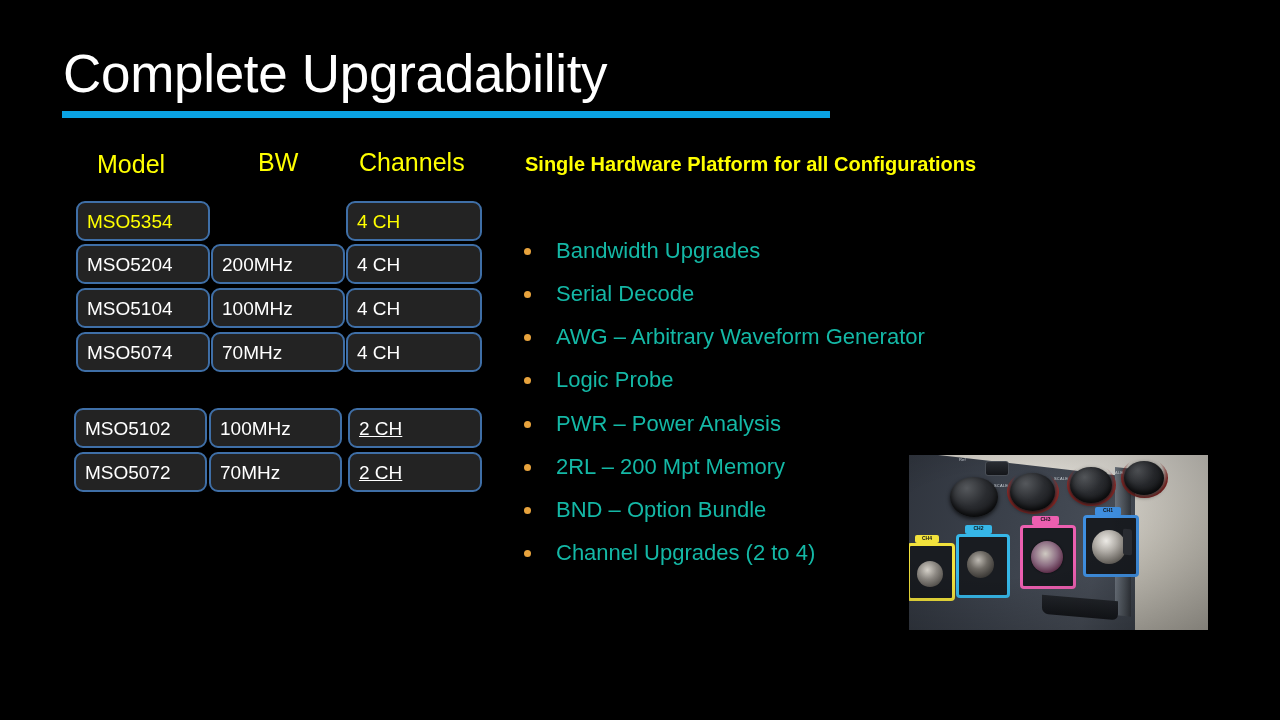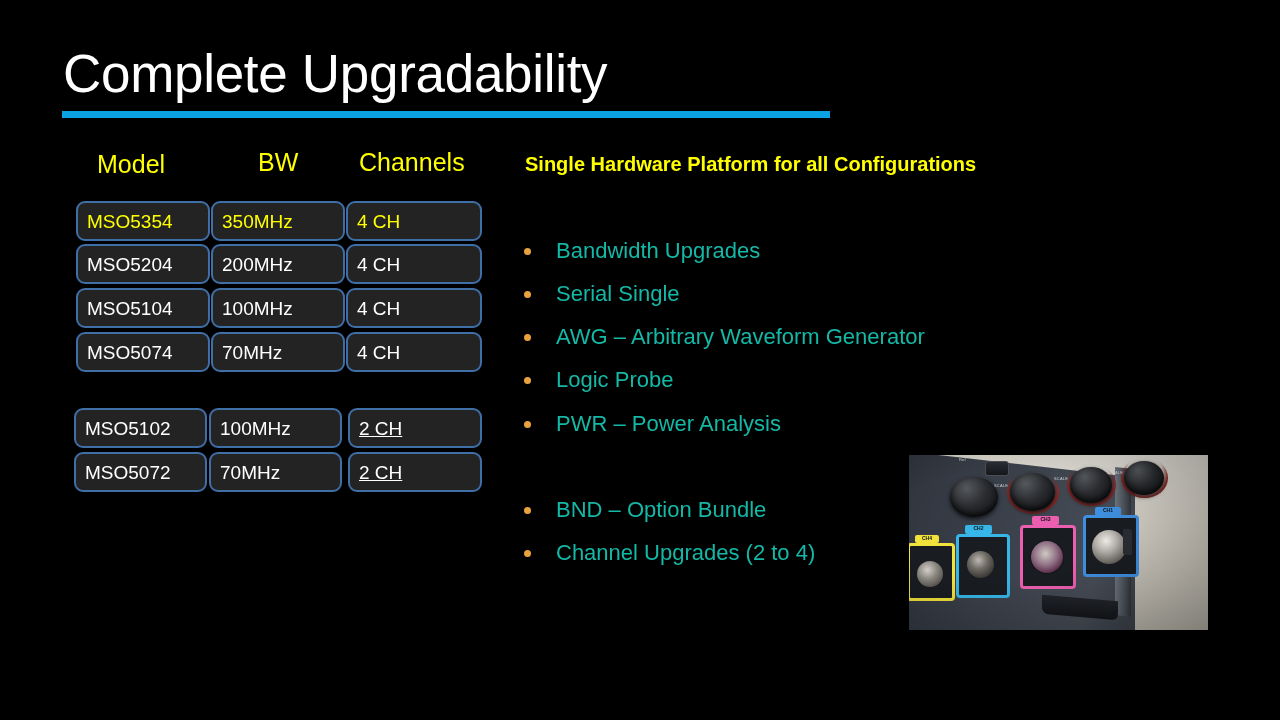--- a/index.html
+++ b/index.html
@@ -254,21 +254,20 @@
 <div id="slide">
 
   <div id="slide-title">Complete Upgradability</div>
   <div id="title-rule"></div>
 
   <div class="col-header" id="hdr-model">Model</div>
   <div class="col-header" id="hdr-bw">BW</div>
   <div class="col-header" id="hdr-channels">Channels</div>
 
   <div class="cell g1 c0 r0 hl">MSO5354</div>
-  <div class="cell g1 c1 r0 hl">350MHz</div>
   <div class="cell g1 c2 r0 hl">4 CH</div>
 
   <div class="cell g1 c0 r1">MSO5204</div>
   <div class="cell g1 c1 r1">200MHz</div>
   <div class="cell g1 c2 r1">4 CH</div>
 
   <div class="cell g1 c0 r2">MSO5104</div>
   <div class="cell g1 c1 r2">100MHz</div>
   <div class="cell g1 c2 r2">4 CH</div>
 
@@ -285,33 +284,37 @@
   <div class="cell g2 c2 r1">2 CH</div>
 
   <div id="subhead">Single Hardware Platform for all Configurations</div>
 
   <div class="bullet-row b0">
     <span class="bullet-dot"></span>
     <span class="bullet-text">Bandwidth Upgrades</span>
   </div>
   <div class="bullet-row b1">
     <span class="bullet-dot"></span>
-    <span class="bullet-text">Serial Single</span>
+    <span class="bullet-text">Serial Decode</span>
   </div>
   <div class="bullet-row b2">
     <span class="bullet-dot"></span>
     <span class="bullet-text">AWG – Arbitrary Waveform Generator</span>
   </div>
   <div class="bullet-row b3">
     <span class="bullet-dot"></span>
     <span class="bullet-text">Logic Probe</span>
   </div>
   <div class="bullet-row b4">
     <span class="bullet-dot"></span>
     <span class="bullet-text">PWR – Power Analysis</span>
+  </div>
+  <div class="bullet-row b5">
+    <span class="bullet-dot"></span>
+    <span class="bullet-text">2RL – 200 Mpt Memory</span>
   </div>
   <div class="bullet-row b6">
     <span class="bullet-dot"></span>
     <span class="bullet-text">BND – Option Bundle</span>
   </div>
   <div class="bullet-row b7">
     <span class="bullet-dot"></span>
     <span class="bullet-text">Channel Upgrades (2 to 4)</span>
   </div>
 

